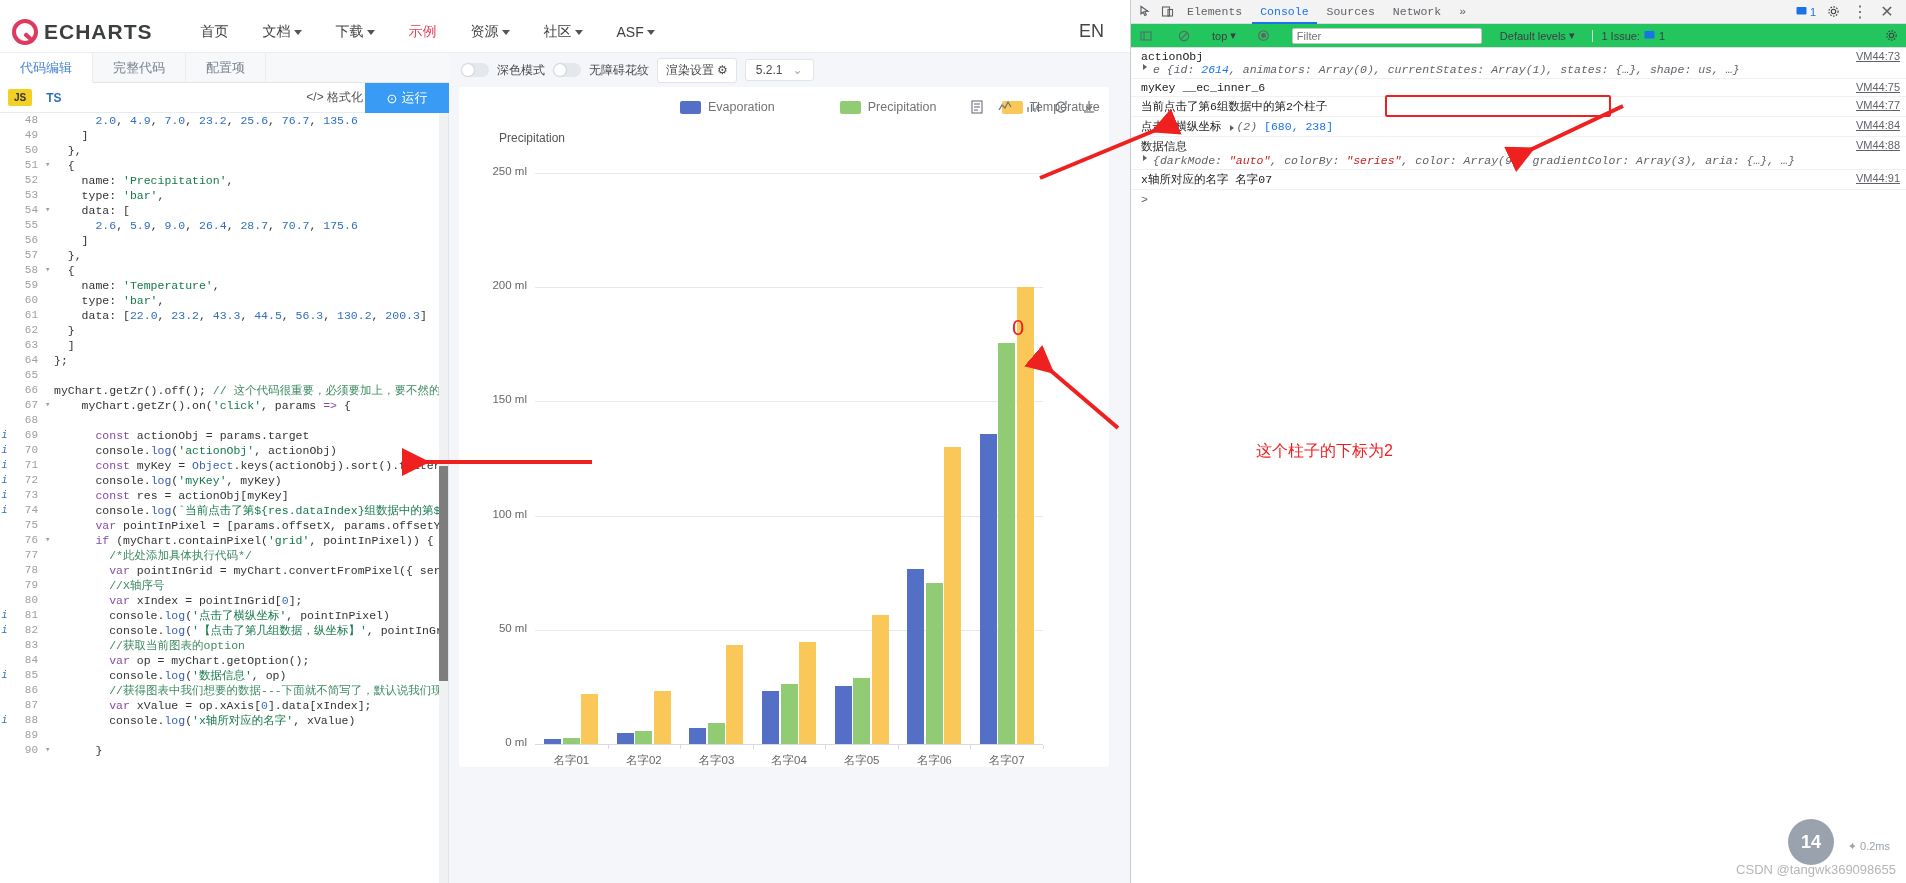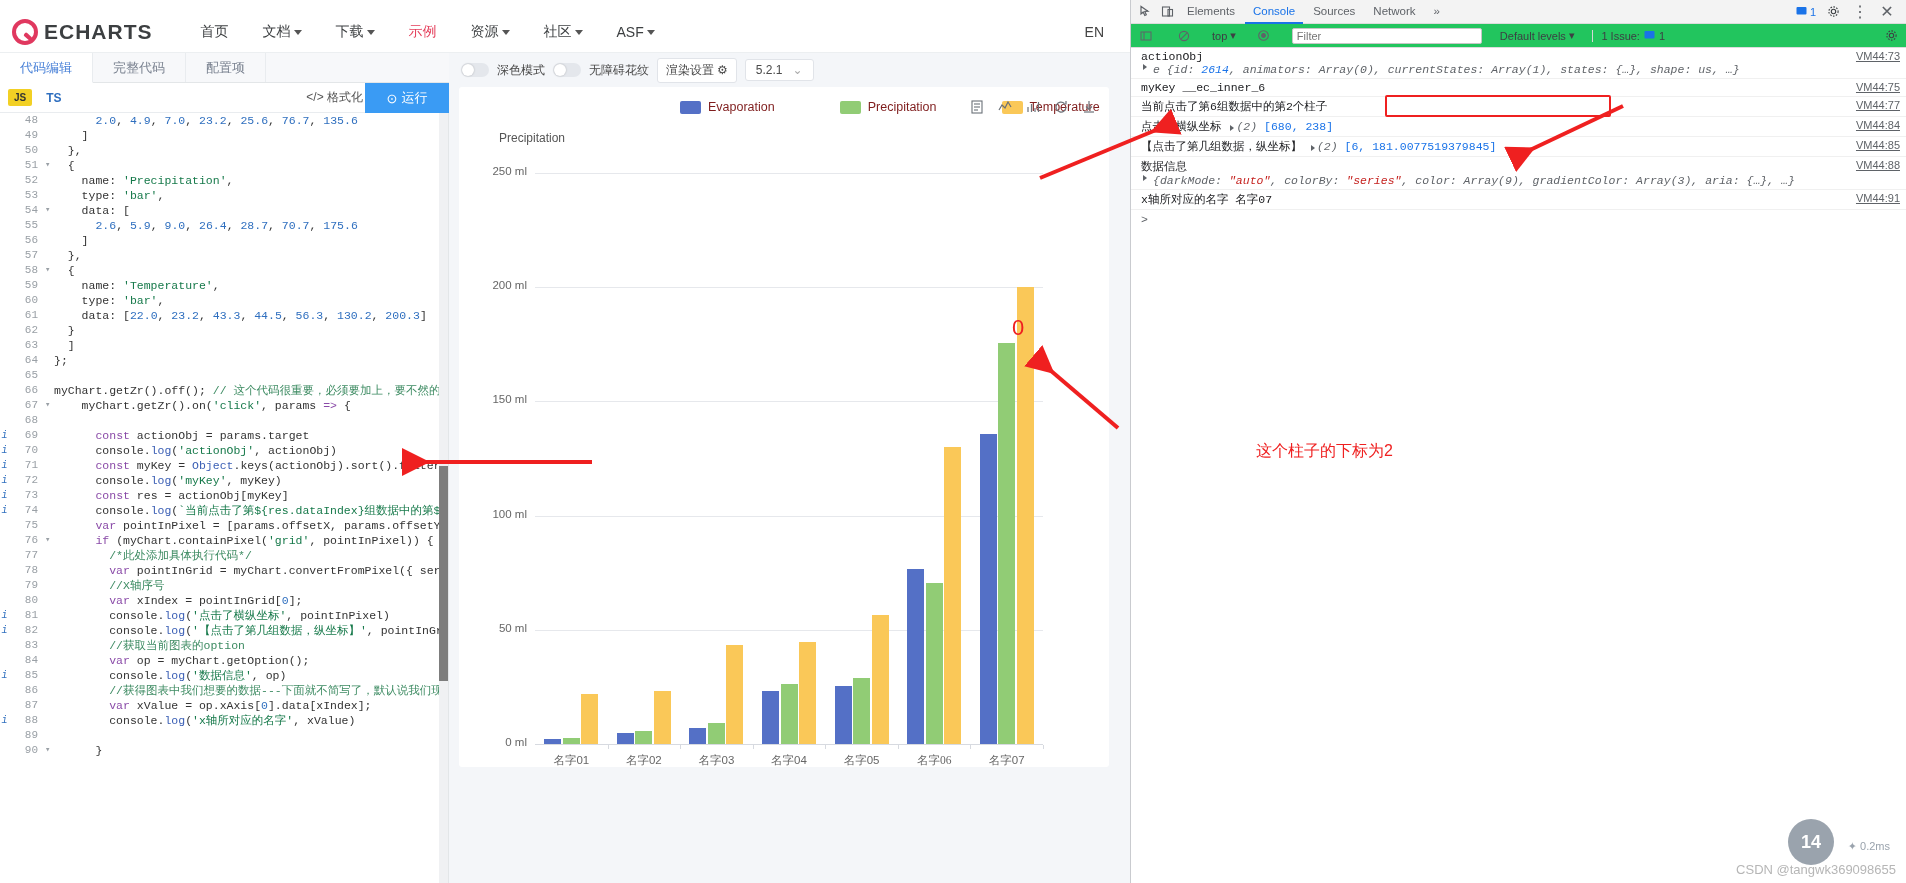--- a/index.html
+++ b/index.html
@@ -22,21 +22,21 @@
   }
   .logo-wrap { display: flex; align-items: center; gap: 6px; margin-right: 48px; }
   .logo-mark { width: 26px; height: 26px; position: relative; }
   .logo-text { font-size: 21px; font-weight: 700; color: #3c3f41; letter-spacing: 1px; }
   .nav-item {
     font-size: 14px; color: #3c3f41; margin-right: 34px; cursor: pointer;
     display: flex; align-items: center; gap: 3px; white-space: nowrap;
   }
   .nav-item.active { color: #e43c59; }
   .caret { display:inline-block; width:0;height:0;border-left:4px solid transparent;border-right:4px solid transparent;border-top:5px solid #555; position: relative; top:1px;}
-  .nav-lang { position: absolute; right: 26px; font-size: 14px; color: #444; }
+  .nav-lang { position: absolute; right: 26px; font-size: 18px; color: #444; }
 
   .subtabs {
     height: 30px; display: flex; align-items: stretch;
     border-bottom: 1px solid #e3e6e8; background: #f7f8fa;
   }
   .subtab {
     padding: 0 20px; font-size: 13px; color: #7a8290;
     display: flex; align-items: center; cursor: pointer; border-right: 1px solid #e9ecef;
   }
   .subtab.active { background: #fff; color: #4a82d8; border-bottom: 1px solid #fff; margin-bottom: -1px; }
@@ -79,21 +79,21 @@
   .ctrl-row { height:34px; display:flex; align-items:center; padding-left:12px; gap:8px; }
   .toggle { width:28px;height:14px;border-radius:8px;background:#e4e7ec;position:relative; cursor:pointer;}
   .toggle::after{content:"";position:absolute;left:1px;top:1px;width:12px;height:12px;border-radius:50%;background:#fff;box-shadow:0 0 2px rgba(0,0,0,.25);}
   .ctrl-label{font-size:12px;color:#4a4a4a;}
   .ctrl-btn{font-size:12px;color:#4a4a4a;border:1px solid #e1e4e9;background:#fff;border-radius:3px;padding:3px 8px; cursor:pointer; display:flex;align-items:center;gap:3px;}
   .ver-sel{font-size:12px;color:#4a4a4a;border:1px solid #e1e4e9;background:#fff;border-radius:3px;padding:3px 10px; cursor:pointer; display:flex;align-items:center;gap:10px;}
 
   .chart-card { position:absolute; left:10px; top:34px; width:650px; height:680px; background:#fff; border-radius:3px; }
 
   .legend { position:absolute; left:180px; top:13px; display:flex; gap:24px; align-items:center; }
-  .lg-item { display:flex; align-items:center; gap:7px; font-size:12.5px; color:#7f1d1d; cursor:pointer;padding-left:41px;}
+  .lg-item { display:flex; align-items:center; gap:7px; font-size:12.5px; color:#737373; cursor:pointer;padding-left:41px;}
   .lg-sw { width:21px; height:13px; border-radius:2px; }
 
   .toolbox { position:absolute; right:12px; top:12px; display:flex; gap:12px; align-items:center; color:#6b7178; }
   .tb-ic { width:16px; height:16px; cursor:pointer; }
 
   .axis-title { position:absolute; left:40px; top:44px; font-size:12px; color:#555; }
 
   .plot { position:absolute; left:0; top:0; width:650px; height:680px; }
   .ytick { position:absolute; font-size:11.5px; color:#666; text-align:right; width:54px; }
   .gline { position:absolute; left:76px; width:508px; height:1px; background:#e6e8ec; }
@@ -101,21 +101,21 @@
   .xtick-mark { position:absolute; width:1px; height:4px; background:#d7dae0; }
   .xlab { position:absolute; font-size:11.5px; color:#666; text-align:center; }
   .bar { position:absolute; bottom:0; }
 
   .mini-scroll { position:absolute; left:80px; bottom:4px; width:160px; height:7px; background:#cfd8ea; border-radius:4px;}
 
   
   #devtools { position:absolute; left:1130px; top:0; width:776px; height:883px; background:#fff; border-left:1px solid #c9cbcf; }
   .dt-tabbar { height:24px; display:flex; align-items:center; background:#f3f3f3; border-bottom:1px solid #dcdcdc; padding:0 4px; gap:2px; }
   .dt-ic { width:20px;height:18px; display:flex;align-items:center;justify-content:center;color:#5f6368; cursor:pointer;}
-  .dt-tab { font-size:11.5px; color:#5f6368; padding:0 8px; line-height:23px; height:24px; cursor:pointer; white-space:nowrap;}
+  .dt-tab { font-size:11.5px; color:#5f6368; padding:0 8px; line-height:23px; height:24px; cursor:pointer; white-space:nowrap;font-family:Liberation Mono, monospace;}
   .dt-tab.active { color:#1a73e8; border-bottom:2px solid #1a73e8; }
   .dt-right { margin-left:auto; display:flex; align-items:center; gap:7px; padding-right:5px;}
   .badge-blue { display:inline-flex; align-items:center; gap:3px; font-size:11px; color:#1a73e8;}
 
   .dt-toolbar { height:24px; display:flex; align-items:center; background:#22c55e; border-bottom:1px solid #dcdcdc; gap:18px; padding:0 5px; }
   .dt-sel { font-size:11px; color:#3c4043; display:flex; align-items:center; gap:3px; cursor:pointer;}
   .dt-filter { width:190px; height:16px; border:1px solid #c6c6c6; border-radius:2px; font-size:11px; color:#5f6368; padding:0 4px; background:#fff; }
   .dt-issue { font-size:11px; color:#3c4043; border-left:1px solid #d6d6d6; padding-left:8px; display:flex; align-items:center; gap:4px; cursor:pointer;}
 
   .console-body { position:absolute; left:0; top:48px; width:776px; height:835px; background:#fff; font-family:"Liberation Mono", monospace; font-size:11.5px; }
@@ -461,21 +461,20 @@
             <circle cx="6.5" cy="6.5" r="4.6" stroke-dasharray="1.6 1.4"></circle>
           </svg>
       </span>
     </div>
 
     <div class="console-body" id="console-body">
         <div class="c-row"><span>actionObj</span><span class="c-src">VM44:73</span><div class="c-obj"><span class="c-arrow"></span>e {id: <span class="c-num">2614</span>, animators: Array(0), currentStates: Array(1), states: {…}, shape: us, …}</div></div>
         <div class="c-row"><span>myKey  __ec_inner_6</span><span class="c-src">VM44:75</span></div>
         <div class="c-row"><span>当前点击了第6组数据中的第2个柱子</span><span class="c-src">VM44:77</span></div>
         <div class="c-row"><span>点击了横纵坐标</span> <span class="c-arrow" style="position:relative;display:inline-block;margin-right:4px"></span><span class="c-count">(2)</span> <span class="c-bracket">[</span><span class="c-num">680</span><span class="c-bracket">, </span><span class="c-num">238</span><span class="c-bracket">]</span><span class="c-src">VM44:84</span></div>
-        <div class="c-row"><span>【点击了第几组数据，纵坐标】</span> <span class="c-arrow" style="position:relative;display:inline-block;margin-right:4px"></span><span class="c-count">(2)</span> <span class="c-bracket">[</span><span class="c-num">6</span><span class="c-bracket">, </span><span class="c-num">181.0077519379845</span><span class="c-bracket">]</span><span class="c-src">VM44:85</span></div>
         <div class="c-row"><span>数据信息</span><span class="c-src">VM44:88</span><div class="c-obj"><span class="c-arrow"></span>{darkMode: <span class="c-str">"auto"</span>, colorBy: <span class="c-str">"series"</span>, color: Array(9), gradientColor: Array(3), aria: {…}, …}</div></div>
         <div class="c-row"><span>x轴所对应的名字  名字07</span><span class="c-src">VM44:91</span></div>
         <div class="c-prompt">&gt;</div>
       </div>
 
     <div class="anno-text" style="left:125px; top:441px;">这个柱子的下标为2</div>
   </div>
 
   <div class="anno-box" style="left:1385px; top:95px; width:226px; height:22px;"></div>
 

